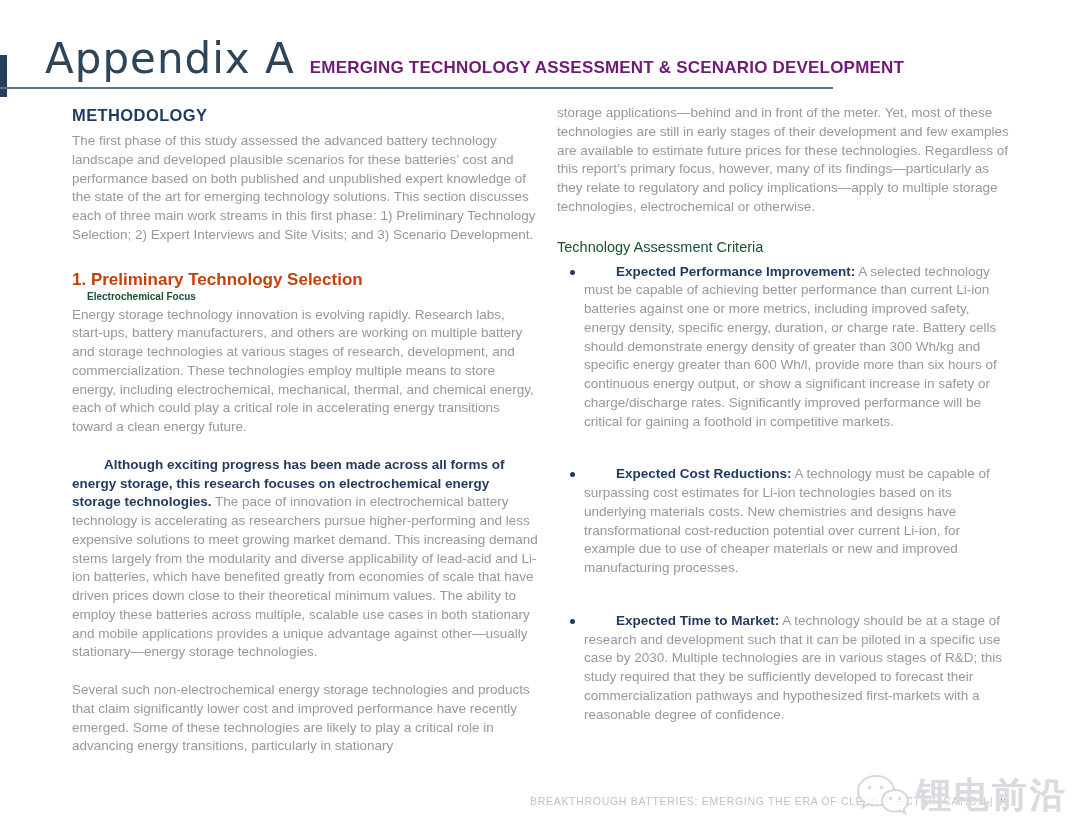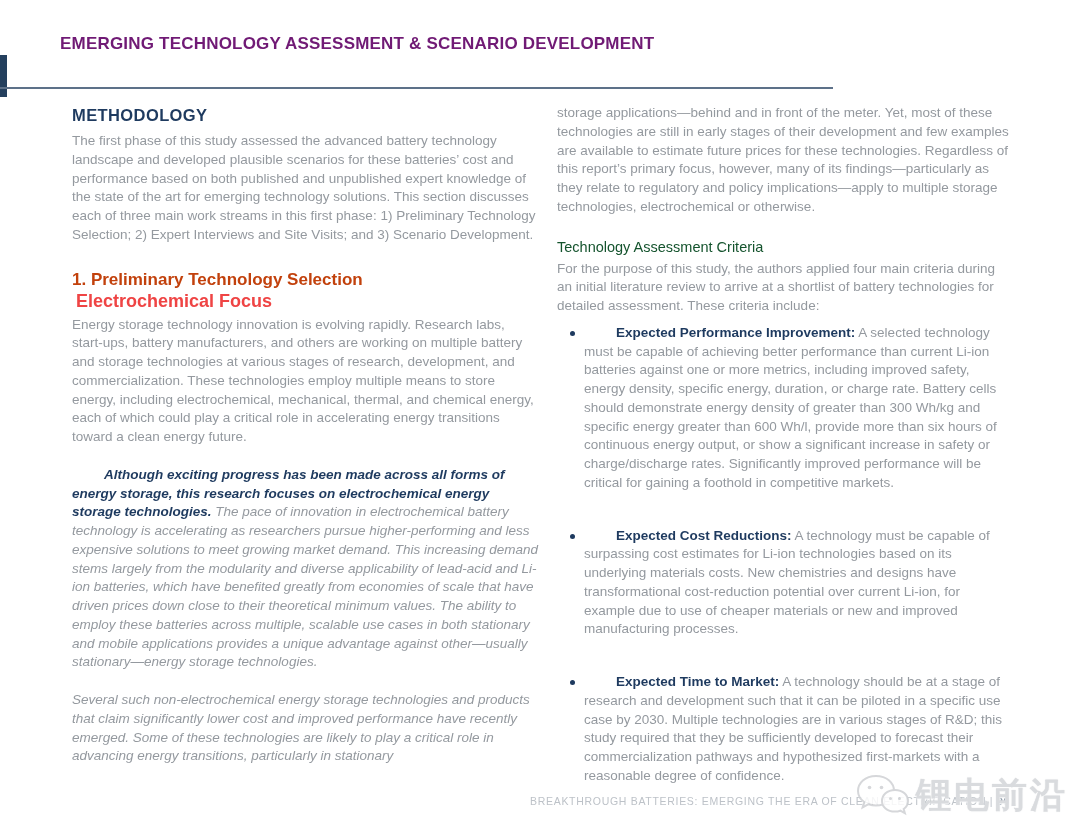--- a/index.html
+++ b/index.html
@@ -30,30 +30,30 @@
     position:absolute; left:0; top:87px; width:833px; height:2px;
     background:#5d7189;
   }
   .col { position:absolute; top:104px; }
   .col-left  { left:72px;  width:466px; }
   .col-right { left:557px; width:454px; }
 
   .body-p {
     font-size:13.5px; line-height:1.39; color:#94999f; margin:0;
   }
-  .mt  { margin-top:19px;font-style:italic; }
+  .mt  { margin-top:19px; }
   .h-methodology {
     font-size:16.5px; font-weight:700; color:#1e3a5f;
     letter-spacing:0.4px; margin:2px 0 7px 0;
   }
   .h-section {
     font-size:17px; font-weight:700; color:#c2410c; margin:25px 0 1px 0;
   }
   .h-sub {
-    font-size:18px; font-weight:700; color:#ef4444; margin:0 0 4px 4px;
+    font-size:10px; font-weight:700; color:#14532d; margin:0 0 4px 15px;
   }
   .h-criteria {
     font-size:14.5px; font-weight:400; color:#14532d; margin:22px 0 5px 0;
   }
   .bold-lead { color:#1e3a5f; font-weight:700;padding-left:32px; }
 
   .bullet-list { margin-top:2px; }
   .bullet {
     position:relative; padding-left:27px; margin-top:8px;
   }
@@ -82,20 +82,21 @@
     text-shadow:0 1px 1px rgba(255,255,255,0.9), 0 0 1px #c9cbce;
   }
   .watermark svg { display:block; opacity:0.85; }
 </style>
 </head>
 <body>
 
 <div class="corner-bar"></div>
 
 <div class="header">
+  <span class="page-title">Appendix A</span>
   <span class="page-subtitle">EMERGING TECHNOLOGY ASSESSMENT &amp; SCENARIO DEVELOPMENT</span>
 </div>
 <div class="header-rule"></div>
 
 <div class="col col-left">
   <div class="h-methodology">METHODOLOGY</div>
   <p class="body-p">The first phase of this study assessed the advanced battery technology landscape and developed plausible scenarios for these batteries’ cost and performance based on both published and unpublished expert knowledge of the state of the art for emerging technology solutions. This section discusses each of three main work streams in this first phase: 1) Preliminary Technology Selection; 2) Expert Interviews and Site Visits; and 3) Scenario Development.</p>
 
   <div class="h-section">1. Preliminary Technology Selection</div>
   <div class="h-sub">Electrochemical Focus</div>
@@ -103,21 +104,20 @@
 
   <p class="body-p mt"><span class="bold-lead">Although exciting progress has been made across all forms of energy storage, this research focuses on electrochemical energy storage technologies.</span><span> The pace of innovation in electrochemical battery technology is accelerating as researchers pursue higher-performing and less expensive solutions to meet growing market demand. This increasing demand stems largely from the modularity and diverse applicability of lead-acid and Li-ion batteries, which have benefited greatly from economies of scale that have driven prices down close to their theoretical minimum values. The ability to employ these batteries across multiple, scalable use cases in both stationary and mobile applications provides a unique advantage against other—usually stationary—energy storage technologies.</span></p>
 
   <p class="body-p mt">Several such non-electrochemical energy storage technologies and products that claim significantly lower cost and improved performance have recently emerged. Some of these technologies are likely to play a critical role in advancing energy transitions, particularly in stationary</p>
 </div>
 
 <div class="col col-right">
   <p class="body-p">storage applications—behind and in front of the meter. Yet, most of these technologies are still in early stages of their development and few examples are available to estimate future prices for these technologies. Regardless of this report’s primary focus, however, many of its findings—particularly as they relate to regulatory and policy implications—apply to multiple storage technologies, electrochemical or otherwise.</p>
 
   <div class="h-criteria">Technology Assessment Criteria</div>
-  <p class="body-p">For the purpose of this study, the authors applied four main criteria during an initial literature review to arrive at a shortlist of battery technologies for detailed assessment. These criteria include:</p>
 
   <div class="bullet-list">
     <div class="bullet">
       <span class="dot"></span>
       <p class="body-p"><span class="bold-lead">Expected Performance Improvement:</span><span> A selected technology must be capable of achieving better performance than current Li-ion batteries against one or more metrics, including improved safety, energy density, specific energy, duration, or charge rate. Battery cells should demonstrate energy density of greater than 300 Wh/kg and specific energy greater than 600 Wh/l, provide more than six hours of continuous energy output, or show a significant increase in safety or charge/discharge rates. Significantly improved performance will be critical for gaining a foothold in competitive markets.</span></p>
     </div>
     <div class="bullet">
       <span class="dot"></span>
       <p class="body-p"><span class="bold-lead">Expected Cost Reductions:</span><span> A technology must be capable of surpassing cost estimates for Li-ion technologies based on its underlying materials costs. New chemistries and designs have transformational cost-reduction potential over current Li-ion, for example due to use of cheaper materials or new and improved manufacturing processes.</span></p>
     </div>

